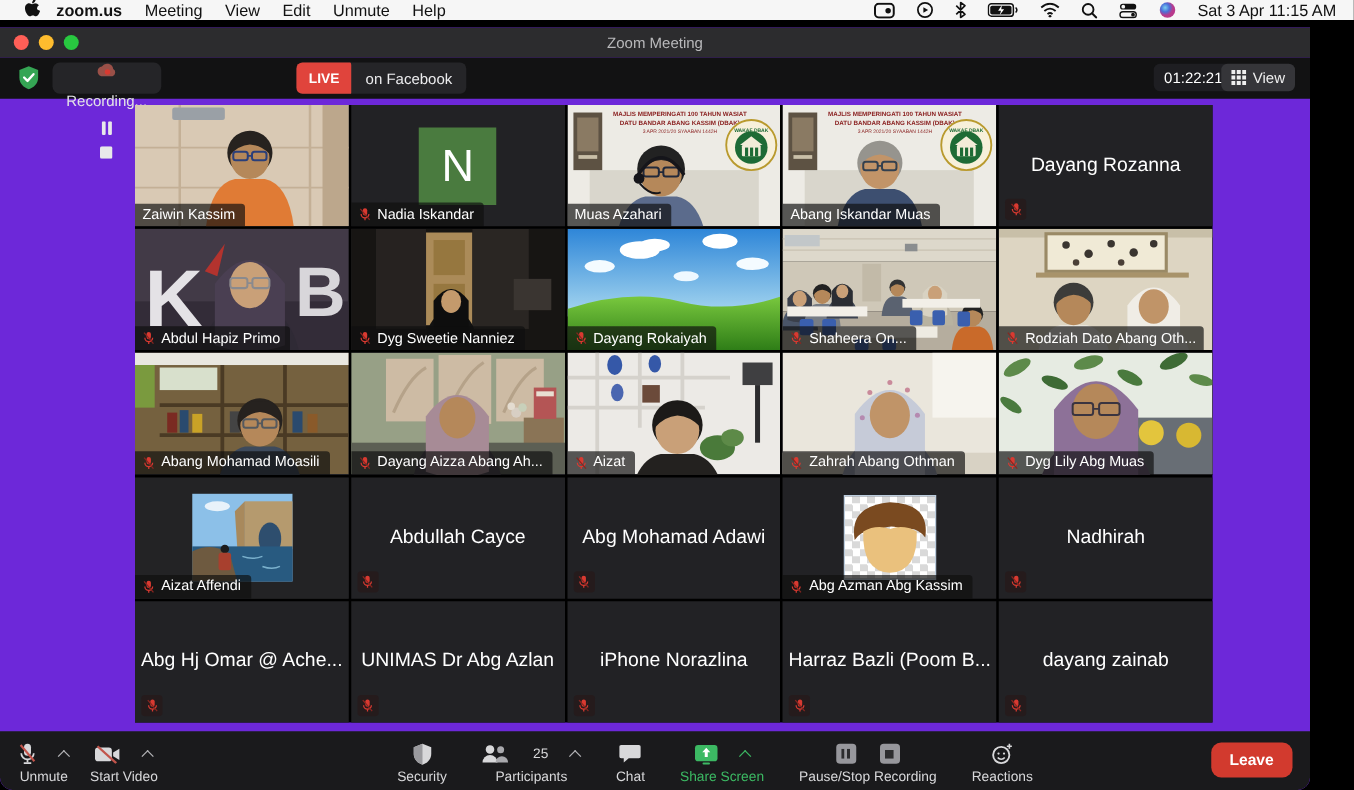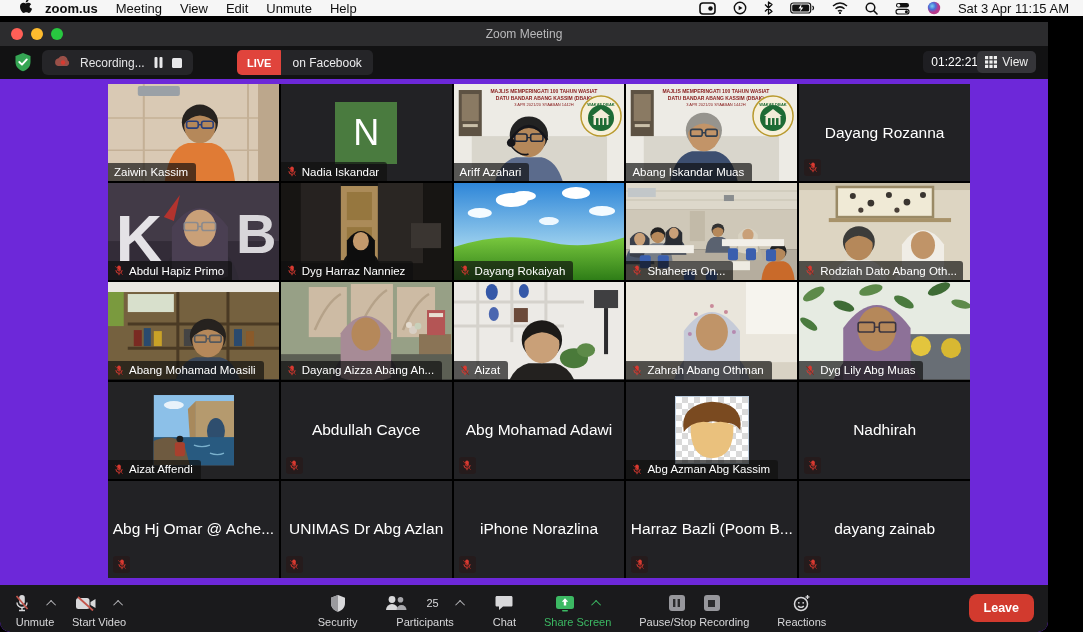--- a/index.html
+++ b/index.html
@@ -18,21 +18,21 @@
   .window { position:absolute; left:0; top:22px; width:1048px; height:610px; background:#6d28d9; border-radius:0 0 10px 10px; overflow:hidden; }
   .titlebar { position:relative; height:24px; background:#2c2c2e; display:flex; align-items:center; }
   .traffic { display:flex; gap:8px; margin-left:11px; }
   .light { width:12px; height:12px; border-radius:50%; }
   .light.red { background:#ff5f57; } .light.yellow { background:#febc2e; } .light.green { background:#28c840; }
   .win-title { position:absolute; left:0; right:0; text-align:center; color:#b9b9bb; font-size:12px; }
 
   
   .topbar { position:relative; height:33px; background:#121213; }
   .shield-enc { position:absolute; left:13px; top:6px; }
-  .rec-pill { position:absolute; left:42px; top:4px; height:25px; background:#252528; border-radius:6px; display:flex; align-items:center; gap:9px; padding:0 11px; color:#e4e4e6; font-size:12px; }
+  .rec-pill { position:absolute; left:42px; top:4px; height:25px; background:#252528; border-radius:6px; display:flex; align-items:center; gap:9px; padding:0 11px; color:#e4e4e6; font-size:12px;flex-direction:column; }
   .rec-pill .pbtn { display:flex; align-items:center; }
   .live-pill { position:absolute; left:237px; top:4px; height:25px; background:#252528; border-radius:5px; display:flex; align-items:center; overflow:hidden; color:#ececee; font-size:12px; }
   .live-badge { background:#e0443c; color:#fff; font-weight:bold; font-size:11px; height:100%; display:flex; align-items:center; padding:15px 10px; border-radius:4px; }
   .live-target { padding:0 11px; }
   .timer-chip { position:absolute; right:62px; top:5px; background:#1e1e22; color:#fff; border-radius:5px; font-size:12px; padding:4px 8px; }
   .view-chip { position:absolute; right:12px; top:5px; background:#353539; color:#eee; border-radius:5px; font-size:12px; padding:4px 8px; display:flex; gap:5px; align-items:center; }
 
   
   .grid { position:absolute; left:108px; top:62px; width:862px; height:494px; display:grid; grid-template-columns:repeat(5,1fr); grid-template-rows:repeat(5,1fr); gap:2px; background:#000; }
   .tile { position:relative; background:#222225; overflow:hidden; }
@@ -261,21 +261,21 @@
           <ellipse cx="75" cy="55" rx="16.560000000000002" ry="18" fill="#b5885a"></ellipse>
           <path d="M 57.900000000000006 53.2 Q 58.44 33.04 75 34.839999999999996 Q 92.1 33.04 92.1 52.3 Q 84.9 44.56 75 43.84 Q 65.1 44.56 57.900000000000006 53.2 Z" fill="#222"></path>
           <rect x="60.96" y="49.96" width="12.24" height="7.2" rx="2" fill="none" stroke="#20283a" stroke-width="1.6"></rect>
           <rect x="76.80000000000001" y="49.96" width="12.24" height="7.2" rx="2" fill="none" stroke="#20283a" stroke-width="1.6"></rect>
           <line x1="73.2" y1="53.56" x2="76.8" y2="53.56" stroke="#20283a" stroke-width="1.4"></line>
           <path d="M 56.64 55.9 Q 75 28 93.36 55.9" fill="none" stroke="#15151a" stroke-width="2.6"></path>
           <circle cx="57.36" cy="58.6" r="4.32" fill="#15151a"></circle>
           <path d="M 57.900000000000006 62.56 Q 66.9 73 74.64 69.76" fill="none" stroke="#15151a" stroke-width="1.6"></path>
         </svg>
         <div class="nameplate">
-          <span>Ariff Azahari</span>
+          <span>Muas Azahari</span>
         </div>
       </div>
       <div class="tile">
         <svg class="scene" viewBox="0 0 171 97" preserveAspectRatio="xMidYMid slice">
           <rect width="171" height="97" fill="#edebe5"></rect>
   <rect x="18" y="52" width="135" height="45" fill="#d9d6cc"></rect>
   <text x="90" y="9" font-size="5" font-weight="bold" fill="#8a2020" text-anchor="middle">MAJLIS MEMPERINGATI 100 TAHUN WASIAT</text>
   <text x="90" y="16" font-size="5" font-weight="bold" fill="#8a2020" text-anchor="middle">DATU BANDAR ABANG KASSIM (DBAK)</text>
   <text x="90" y="22" font-size="4" fill="#8a2020" text-anchor="middle">3 APR 2021/20 SYAABAN 1442H</text>
   <rect x="5" y="6" width="23" height="46" fill="#5d5243"></rect>
@@ -353,21 +353,21 @@
         </svg>
         <div class="nameplate">
           <span style="display:flex">
             <svg width="10" height="13" viewBox="0 0 16 18">
               <rect x="5.2" y="1" width="5.6" height="9.5" rx="2.8" fill="#d93a31"></rect>
               <path d="M3 8.5 a5 5 0 0 0 10 0" fill="none" stroke="#d93a31" stroke-width="1.6"></path>
               <line x1="8" y1="13.7" x2="8" y2="16.5" stroke="#d93a31" stroke-width="1.6"></line>
               <line x1="2" y1="2" x2="14" y2="16" stroke="#8a2620" stroke-width="1.6"></line>
             </svg>
           </span>
-          <span>Dyg Harraz Nanniez</span>
+          <span>Dyg Sweetie Nanniez</span>
         </div>
       </div>
       <div class="tile">
         <svg class="scene" viewBox="0 0 171 97" preserveAspectRatio="xMidYMid slice">
           <defs>
             <linearGradient id="skyg" x1="0" y1="0" x2="0" y2="1">
               <stop offset="0%" stop-color="#2e86d8"></stop>
               <stop offset="100%" stop-color="#a8d8f0"></stop>
             </linearGradient>
             <linearGradient id="hillg" x1="0" y1="0" x2="0" y2="1">

